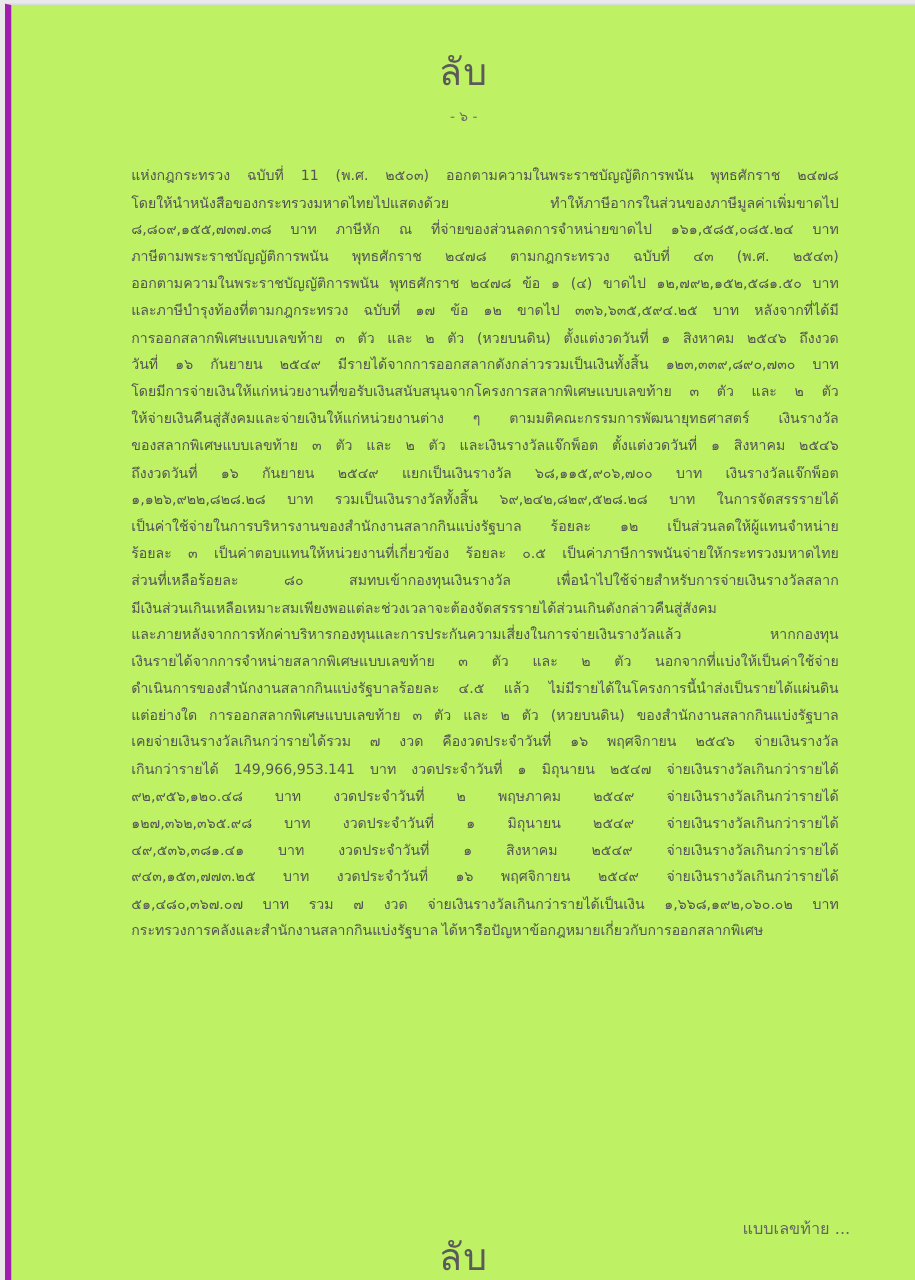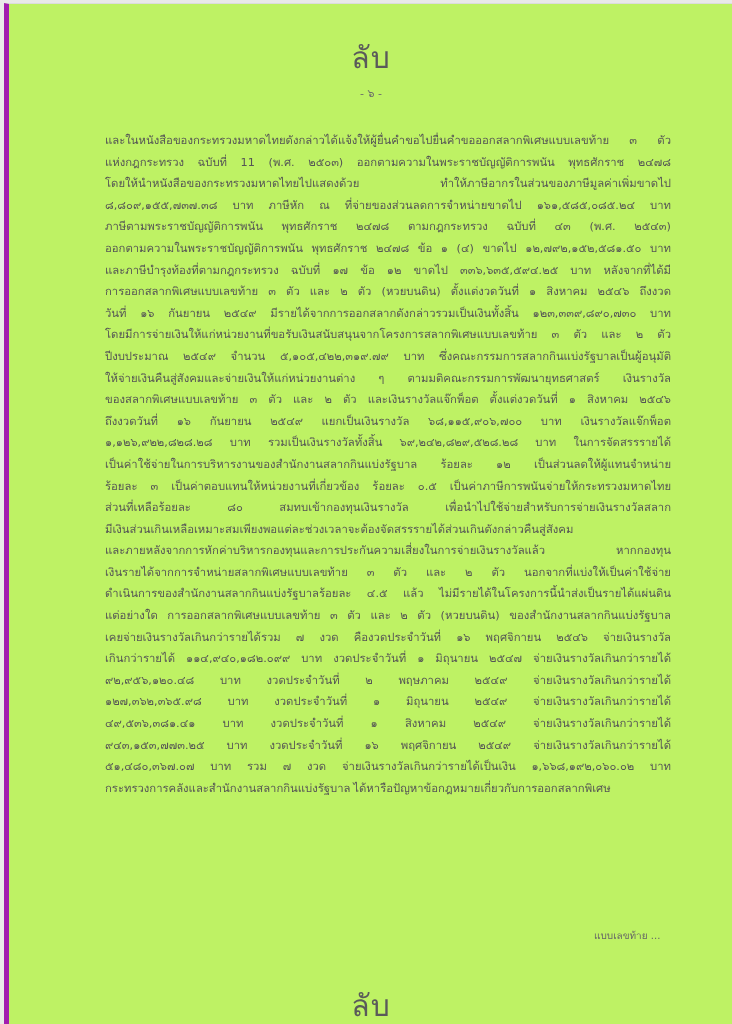--- a/index.html
+++ b/index.html
@@ -63,59 +63,57 @@
       text-align-last: justify;
       overflow: hidden;
     }
     .line.last {
       text-align-last: left;
       font-family: Liberation Serif, serif;
     }
     .continuation {
       position: absolute;
       left: 585px;
-      top: 924px;
-      font-size: 10px;
+      top: 968px;
+      font-size: 13px;
       color: #666;
       white-space: nowrap;
     }
   </style>
 </head>
 <body>
 
 <div class="page">
   <div class="classification top">ลับ</div>
   <div class="page-number">- ๖ -</div>
 
   <div class="body-text">
-    <div class="line">และในหนังสือของกระทรวงมหาดไทยดังกล่าวได้แจ้งให้ผู้ยื่นคำขอไปยื่นคำขอออกสลากพิเศษแบบเลขท้าย ๓ ตัว</div>
     <div class="line">แห่งกฎกระทรวง ฉบับที่ 11 (พ.ศ. ๒๕๐๓) ออกตามความในพระราชบัญญัติการพนัน พุทธศักราช ๒๔๗๘</div>
     <div class="line">โดยให้นำหนังสือของกระทรวงมหาดไทยไปแสดงด้วย ทำให้ภาษีอากรในส่วนของภาษีมูลค่าเพิ่มขาดไป</div>
     <div class="line">๘,๘๐๙,๑๕๕,๗๓๗.๓๘ บาท ภาษีหัก ณ ที่จ่ายของส่วนลดการจำหน่ายขาดไป ๑๖๑,๕๘๕,๐๘๕.๒๔ บาท</div>
     <div class="line">ภาษีตามพระราชบัญญัติการพนัน พุทธศักราช ๒๔๗๘ ตามกฎกระทรวง ฉบับที่ ๔๓ (พ.ศ. ๒๕๔๓)</div>
     <div class="line">ออกตามความในพระราชบัญญัติการพนัน พุทธศักราช ๒๔๗๘ ข้อ ๑ (๔) ขาดไป ๑๒,๗๙๒,๑๕๒,๕๘๑.๕๐ บาท</div>
     <div class="line">และภาษีบำรุงท้องที่ตามกฎกระทรวง ฉบับที่ ๑๗ ข้อ ๑๒ ขาดไป ๓๓๖,๖๓๕,๕๙๔.๒๕ บาท หลังจากที่ได้มี</div>
     <div class="line">การออกสลากพิเศษแบบเลขท้าย ๓ ตัว และ ๒ ตัว (หวยบนดิน) ตั้งแต่งวดวันที่ ๑ สิงหาคม ๒๕๔๖ ถึงงวด</div>
     <div class="line">วันที่ ๑๖ กันยายน ๒๕๔๙ มีรายได้จากการออกสลากดังกล่าวรวมเป็นเงินทั้งสิ้น ๑๒๓,๓๓๙,๘๙๐,๗๓๐ บาท</div>
     <div class="line">โดยมีการจ่ายเงินให้แก่หน่วยงานที่ขอรับเงินสนับสนุนจากโครงการสลากพิเศษแบบเลขท้าย ๓ ตัว และ ๒ ตัว</div>
-    <div class="line">ปีงบประมาณ ๒๕๔๙ จำนวน ๕,๑๐๕,๔๒๒,๓๑๙.๗๙ บาท ซึ่งคณะกรรมการสลากกินแบ่งรัฐบาลเป็นผู้อนุมัติ</div>
     <div class="line">ให้จ่ายเงินคืนสู่สังคมและจ่ายเงินให้แก่หน่วยงานต่าง ๆ ตามมติคณะกรรมการพัฒนายุทธศาสตร์ เงินรางวัล</div>
     <div class="line">ของสลากพิเศษแบบเลขท้าย ๓ ตัว และ ๒ ตัว และเงินรางวัลแจ๊กพ็อต ตั้งแต่งวดวันที่ ๑ สิงหาคม ๒๕๔๖</div>
     <div class="line">ถึงงวดวันที่ ๑๖ กันยายน ๒๕๔๙ แยกเป็นเงินรางวัล ๖๘,๑๑๕,๙๐๖,๗๐๐ บาท เงินรางวัลแจ๊กพ็อต</div>
     <div class="line">๑,๑๒๖,๙๒๒,๘๒๘.๒๘ บาท รวมเป็นเงินรางวัลทั้งสิ้น ๖๙,๒๔๒,๘๒๙,๕๒๘.๒๘ บาท ในการจัดสรรรายได้</div>
     <div class="line">เป็นค่าใช้จ่ายในการบริหารงานของสำนักงานสลากกินแบ่งรัฐบาล ร้อยละ ๑๒ เป็นส่วนลดให้ผู้แทนจำหน่าย</div>
     <div class="line">ร้อยละ ๓ เป็นค่าตอบแทนให้หน่วยงานที่เกี่ยวข้อง ร้อยละ ๐.๕ เป็นค่าภาษีการพนันจ่ายให้กระทรวงมหาดไทย</div>
     <div class="line">ส่วนที่เหลือร้อยละ ๘๐ สมทบเข้ากองทุนเงินรางวัล เพื่อนำไปใช้จ่ายสำหรับการจ่ายเงินรางวัลสลาก</div>
     <div class="line">มีเงินส่วนเกินเหลือเหมาะสมเพียงพอแต่ละช่วงเวลาจะต้องจัดสรรรายได้ส่วนเกินดังกล่าวคืนสู่สังคม</div>
     <div class="line">และภายหลังจากการหักค่าบริหารกองทุนและการประกันความเสี่ยงในการจ่ายเงินรางวัลแล้ว หากกองทุน</div>
     <div class="line">เงินรายได้จากการจำหน่ายสลากพิเศษแบบเลขท้าย ๓ ตัว และ ๒ ตัว นอกจากที่แบ่งให้เป็นค่าใช้จ่าย</div>
     <div class="line">ดำเนินการของสำนักงานสลากกินแบ่งรัฐบาลร้อยละ ๔.๕ แล้ว ไม่มีรายได้ในโครงการนี้นำส่งเป็นรายได้แผ่นดิน</div>
     <div class="line">แต่อย่างใด การออกสลากพิเศษแบบเลขท้าย ๓ ตัว และ ๒ ตัว (หวยบนดิน) ของสำนักงานสลากกินแบ่งรัฐบาล</div>
     <div class="line">เคยจ่ายเงินรางวัลเกินกว่ารายได้รวม ๗ งวด คืองวดประจำวันที่ ๑๖ พฤศจิกายน ๒๕๔๖ จ่ายเงินรางวัล</div>
-    <div class="line">เกินกว่ารายได้ ๑๑๔,๙๔๐,๑๘๒.๐๙๙ บาท งวดประจำวันที่ ๑ มิถุนายน ๒๕๔๗ จ่ายเงินรางวัลเกินกว่ารายได้</div>
+    <div class="line">เกินกว่ารายได้ 149,966,953.141 บาท งวดประจำวันที่ ๑ มิถุนายน ๒๕๔๗ จ่ายเงินรางวัลเกินกว่ารายได้</div>
     <div class="line">๙๒,๙๕๖,๑๒๐.๔๘ บาท งวดประจำวันที่ ๒ พฤษภาคม ๒๕๔๙ จ่ายเงินรางวัลเกินกว่ารายได้</div>
     <div class="line">๑๒๗,๓๖๒,๓๖๕.๙๘ บาท งวดประจำวันที่ ๑ มิถุนายน ๒๕๔๙ จ่ายเงินรางวัลเกินกว่ารายได้</div>
     <div class="line">๔๙,๕๓๖,๓๘๑.๔๑ บาท งวดประจำวันที่ ๑ สิงหาคม ๒๕๔๙ จ่ายเงินรางวัลเกินกว่ารายได้</div>
     <div class="line">๙๔๓,๑๕๓,๗๗๓.๒๕ บาท งวดประจำวันที่ ๑๖ พฤศจิกายน ๒๕๔๙ จ่ายเงินรางวัลเกินกว่ารายได้</div>
     <div class="line">๕๑,๔๘๐,๓๖๗.๐๗ บาท รวม ๗ งวด จ่ายเงินรางวัลเกินกว่ารายได้เป็นเงิน ๑,๖๖๘,๑๙๒,๐๖๐.๐๒ บาท</div>
     <div class="line last">กระทรวงการคลังและสำนักงานสลากกินแบ่งรัฐบาล ได้หารือปัญหาข้อกฎหมายเกี่ยวกับการออกสลากพิเศษ</div>
   </div>
 
   <div class="continuation">แบบเลขท้าย ...</div>
   <div class="classification bottom">ลับ</div>

